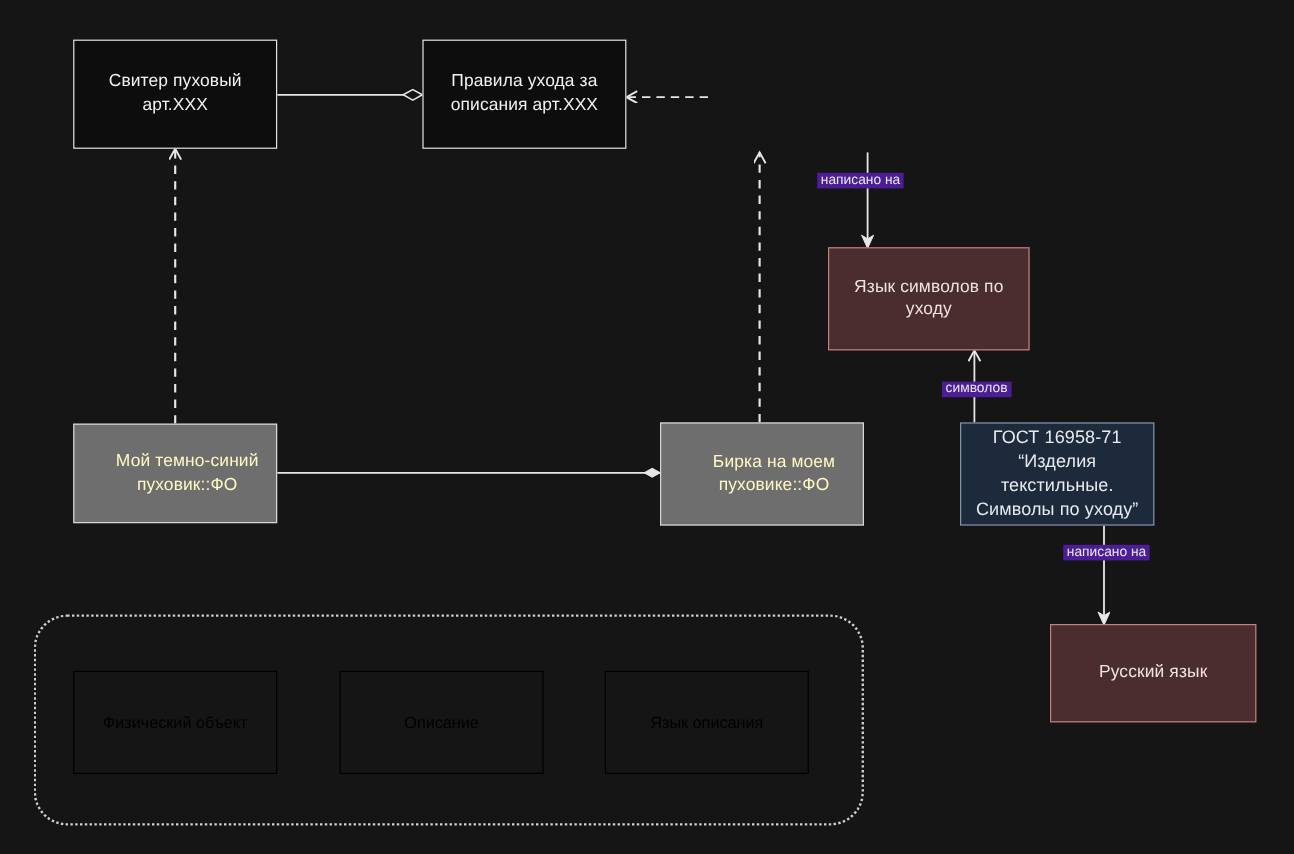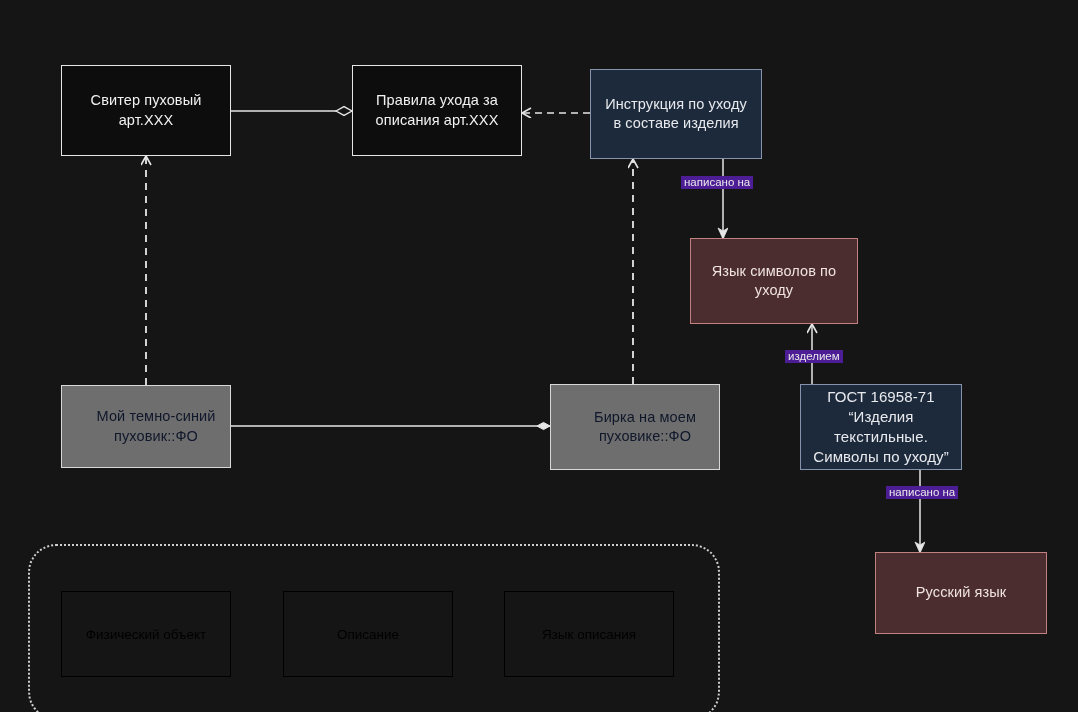--- a/index.html
+++ b/index.html
@@ -12,21 +12,20 @@
     height: 712px;
     position: relative;
     overflow: hidden;
     font-family: "Liberation Sans", "DejaVu Sans", sans-serif;
   }
   #canvas {
     position: absolute;
     left: 0; top: 0;
     width: 1078px;
     height: 516px;
-    margin-top: 32px;
   }
   svg.edges {
     position: absolute;
     left: 0; top: 0;
     width: 1078px;
     height: 712px;
     pointer-events: none;
   }
   .node {
     position: absolute;
@@ -37,21 +36,21 @@
     text-align: center;
     line-height: 1.32;
     white-space: pre-line;
     border-style: solid;
     border-width: 1px;
     letter-spacing: 0.1px;
   }
   .node.physical {
     background: #6e6e6e;
     border-color: #d8d8d8;
-    color: #0f172a;
+    color: #fef9c3;
     padding-left: 20px;
   }
   .node.description {
     background: #1d2a3c;
     border-color: #8593ad;
     color: #e8eaee;
   }
   .node.language {
     background: #4b2c2f;
     border-color: #c1817f;
@@ -127,42 +126,40 @@
 
     <line x1="920" y1="438" x2="920" y2="520" stroke="#e6e6e6" stroke-width="1.5" marker-end="url(#solidarrow)"></line>
   </svg>
 
   <div class="node plain" style="left: 61px; top: 33px; width: 170px; height: 91px; font-size: 14.5px;">Свитер пуховый
 арт.XXX</div>
 
   <div class="node plain" style="left: 352px; top: 33px; width: 170px; height: 91px; font-size: 14.5px;">Правила ухода за
 описания арт.XXX</div>
 
-  <div class="node description" style="left: 590px; top: 37px; width: 172px; height: 90px; font-size: 14.5px;">Инструкция по уходу
-в составе изделия</div>
 
   <div class="node language" style="left: 690px; top: 206px; width: 168px; height: 86px; font-size: 14.5px;">Язык символов по
 уходу</div>
 
   <div class="node physical" style="left: 61px; top: 353px; width: 170px; height: 83px; font-size: 14.5px;">Мой темно-синий
 пуховик::ФО</div>
 
   <div class="node physical" style="left: 550px; top: 352px; width: 170px; height: 86px; font-size: 14.5px;">Бирка на моем
 пуховике::ФО</div>
 
   <div class="node description" style="left: 800px; top: 352px; width: 162px; height: 86px; font-size: 15px;">ГОСТ 16958-71
 “Изделия
 текстильные.
 Символы по уходу”</div>
 
   <div class="node language" style="left: 875px; top: 520px; width: 172px; height: 82px; font-size: 14.5px;">Русский язык</div>
 
   <div class="edge-label" style="left: 681px; top: 144px;">написано на</div>
 
-  <div class="edge-label" style="left: 785px; top: 318px;">изделием</div>
+  <div class="edge-label" style="left: 785px; top: 318px;">символов</div>
 
   <div class="edge-label" style="left: 886px; top: 454px;">написано на</div>
 
   <div id="legend-panel" style="left: 28px; top: 512px; width: 692px; height: 176px;"></div>
 
   <div class="legend-node physical" style="left: 61px; top: 559px; width: 170px; height: 86px;">Физический объект</div>
 
   <div class="legend-node description" style="left: 283px; top: 559px; width: 170px; height: 86px;">Описание</div>
 
   <div class="legend-node language" style="left: 504px; top: 559px; width: 170px; height: 86px;">Язык описания</div>

